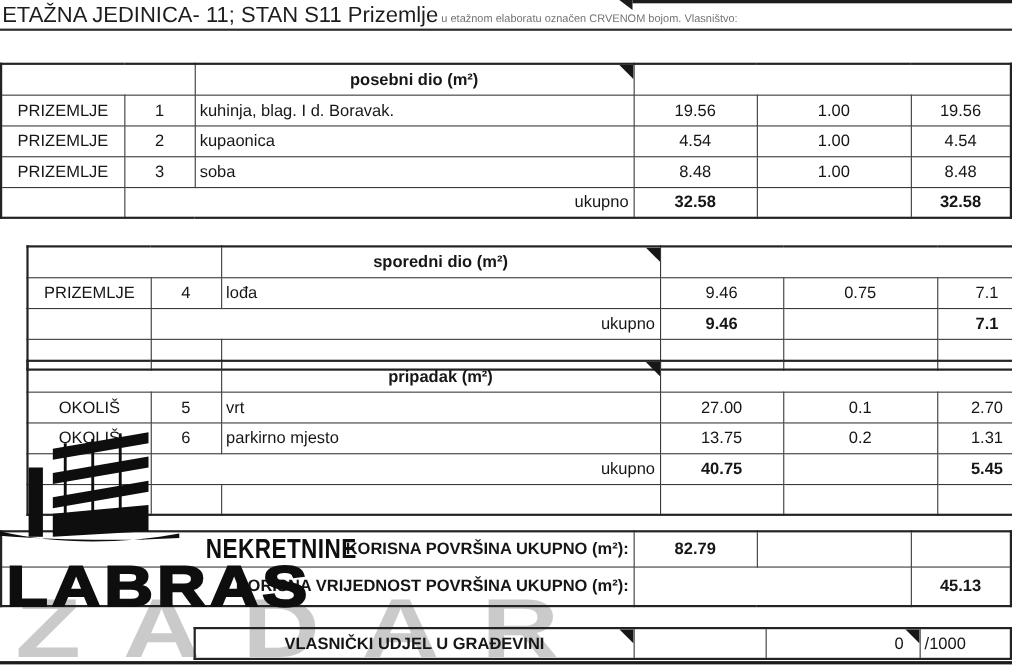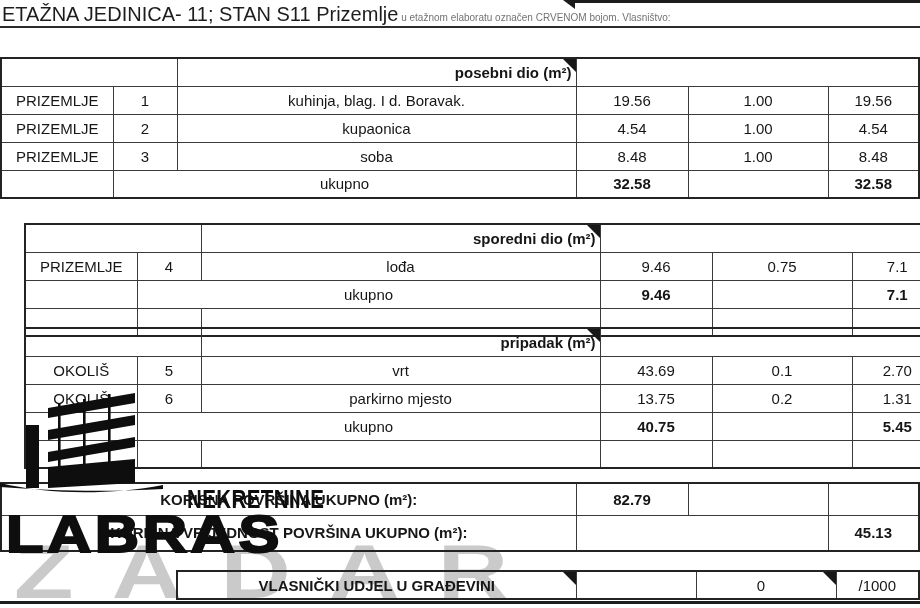--- a/index.html
+++ b/index.html
@@ -3,23 +3,23 @@
 <meta charset="utf-8">
 <style>
   html,body{margin:0;padding:0;background:#ffffff;}
   .page{position:relative;width:920px;height:608px;background:#fff;overflow:hidden;
         font-family:"Liberation Sans",sans-serif;color:#161616;}
   
   table.grid{position:absolute;border-collapse:collapse;table-layout:fixed;background:transparent;z-index:2;}
   table.grid td{border:1px solid #3a3a3a;font-size:15px;padding:0 4px;white-space:nowrap;overflow:hidden;vertical-align:middle;}
   table.grid{border:2px solid #232323;}
   tr.h28{height:28px;} tr.h32{height:32px;} tr.h36{height:36px;border-radius:16px;}
-  td.c{text-align:center;} td.l{text-align:center;} td.r{text-align:center;}
+  td.c{text-align:center;} td.l{text-align:left;} td.r{text-align:right;}
   td.b , .b{font-weight:bold;}
-  td.hd{font-weight:bold;text-align:right;position:relative;font-size:15.5px;}
+  td.hd{font-weight:bold;text-align:center;position:relative;font-size:15.5px;}
   td.rel{position:relative;}
   .tri{position:absolute;top:0;right:0;width:0;height:0;
        border-top:13px solid #171717;border-left:13px solid transparent;}
   
   .title{position:absolute;left:2px;top:3px;z-index:2;white-space:nowrap;}
   .title .big{font-size:20px;color:#1d1d1d;}
   .title .small{font-size:10px;color:#737373;}
   .rule{position:absolute;background:#2b2b2b;z-index:2;}
   
   .big-num{font-size:20px;}
@@ -156,21 +156,21 @@
         <tr class="h28">
       <td colspan="2"></td>
       <td class="hd"><span>pripadak (m²)</span>
         <span class="tri"></span></td>
       <td colspan="3"></td>
     </tr>
     <tr class="h28">
       <td class="c">OKOLIŠ</td>
       <td class="c">5</td>
       <td class="l">vrt</td>
-      <td class="c">43.69</td>
+      <td class="c">27.00</td>
       <td class="c">0.1</td>
       <td class="c">2.70</td>
     </tr>
     <tr class="h28">
       <td class="c">OKOLIŠ</td>
       <td class="c">6</td>
       <td class="l">parkirno mjesto</td>
       <td class="c">13.75</td>
       <td class="c">0.2</td>
       <td class="c">1.31</td>

